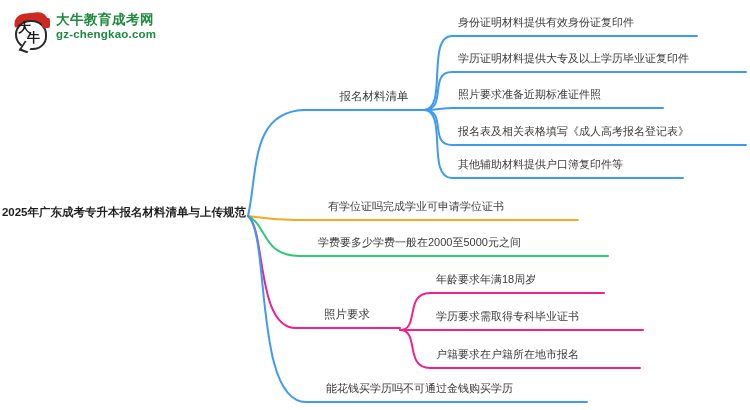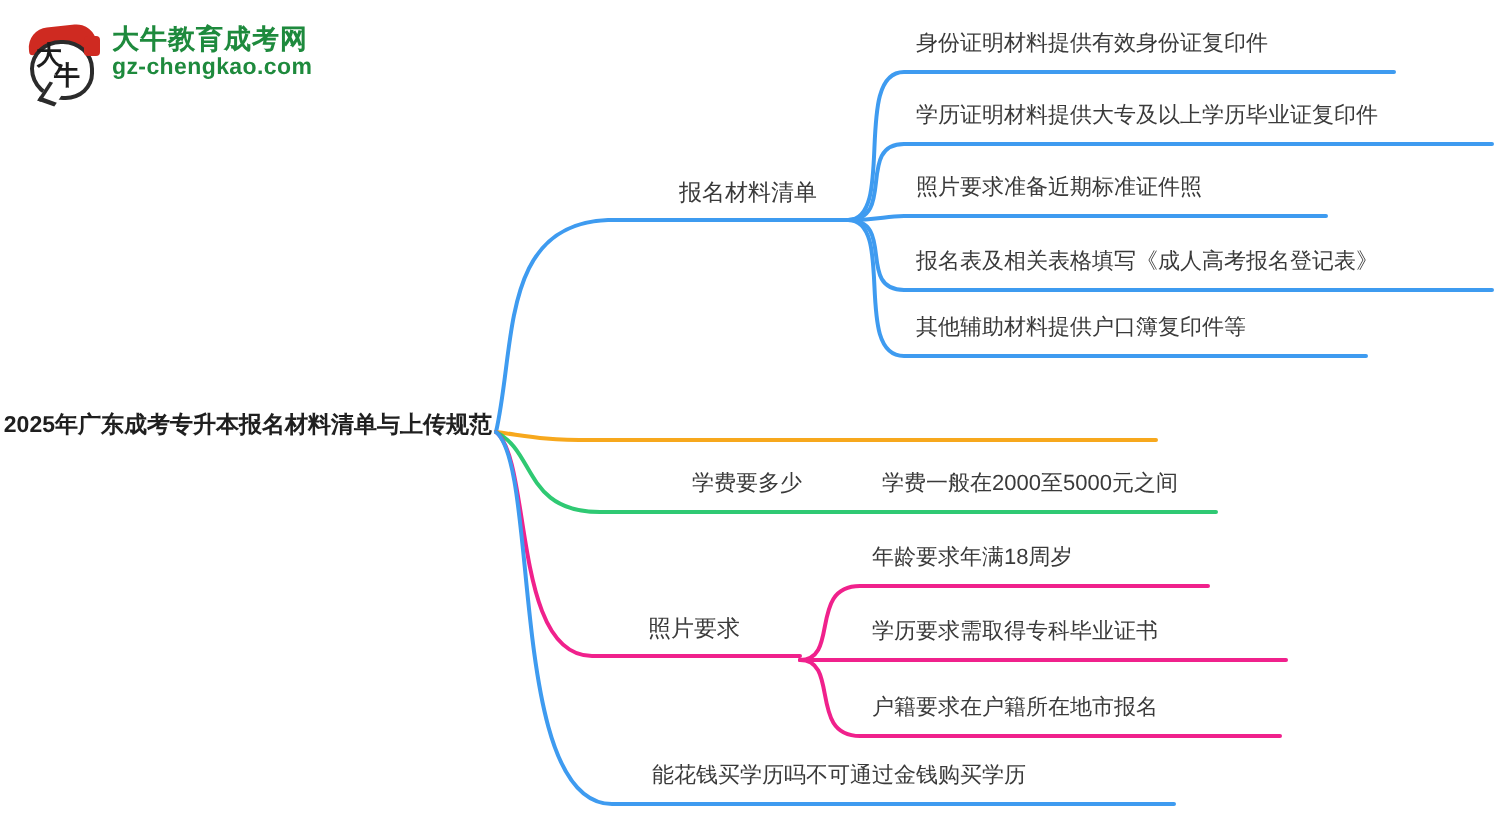--- a/index.html
+++ b/index.html
@@ -105,22 +105,26 @@
   </div>
   <div class="row" style="left:450px;top:121px;width:296px;">
     <span class="lbl">报名表及相关表格</span>
     <span class="val">填写《成人高考报名登记表》</span>
   </div>
   <div class="row" style="left:450px;top:154px;width:233px;">
     <span class="lbl">其他辅助材料</span>
     <span class="val">提供户口簿复印件等</span>
   </div>
 
+  <div class="row pad-mid" style="left:294px;top:196px;width:284px;">
+    <span class="lbl">有学位证吗</span>
+    <span class="val">完成学业可申请学位证书</span>
+  </div>
 
-  <div class="row pad-mid2" style="left:316px;top:232px;width:310px;gap:40px;">
+  <div class="row pad-mid2" style="left:288px;top:232px;width:310px;">
     <span class="lbl">学费要多少</span>
     <span class="val">学费一般在2000至5000元之间</span>
   </div>
 
   <div class="branch-label" style="left:294px;top:304px;width:106px;">照片要求</div>
 
   <div class="row" style="left:428px;top:269px;width:176px;">
     <span class="lbl">年龄要求</span>
     <span class="val">年满18周岁</span>
   </div>

